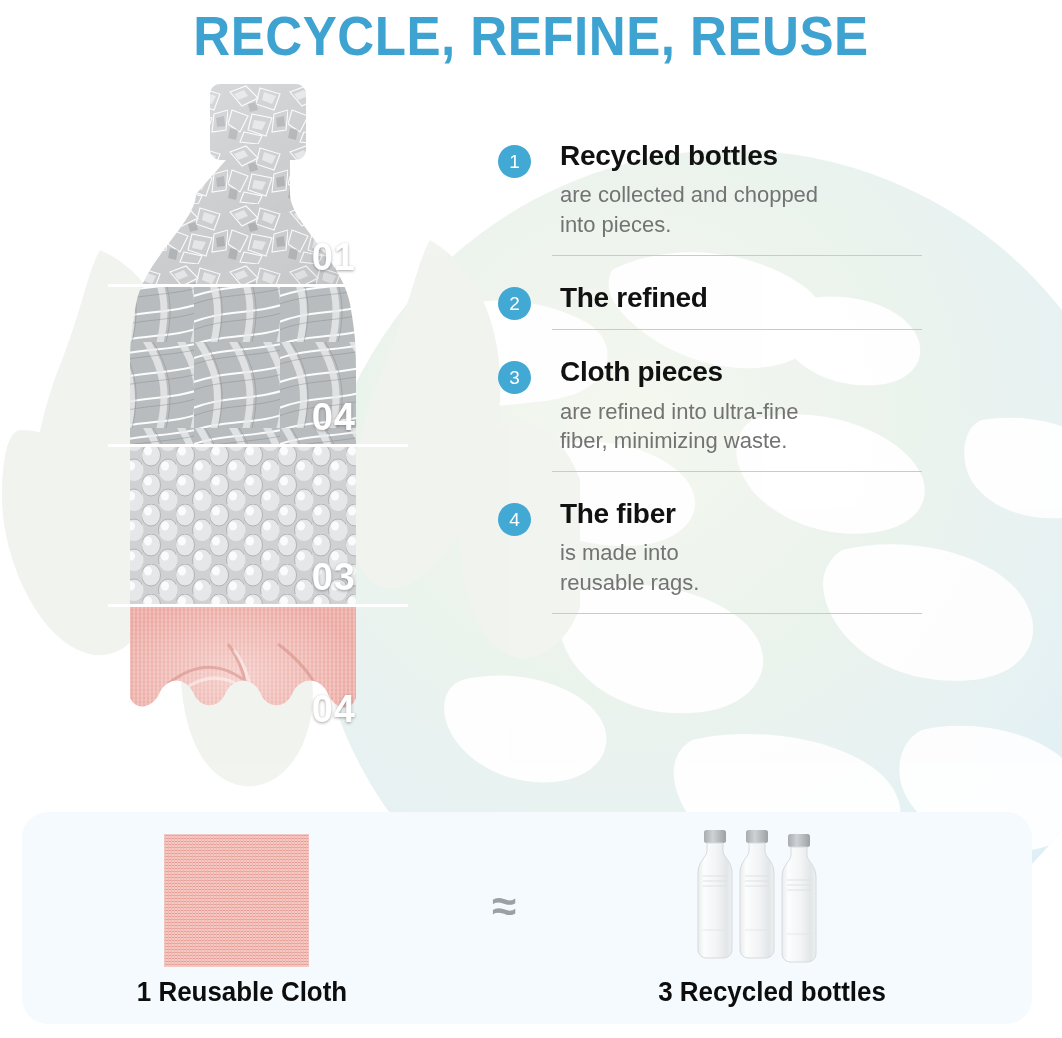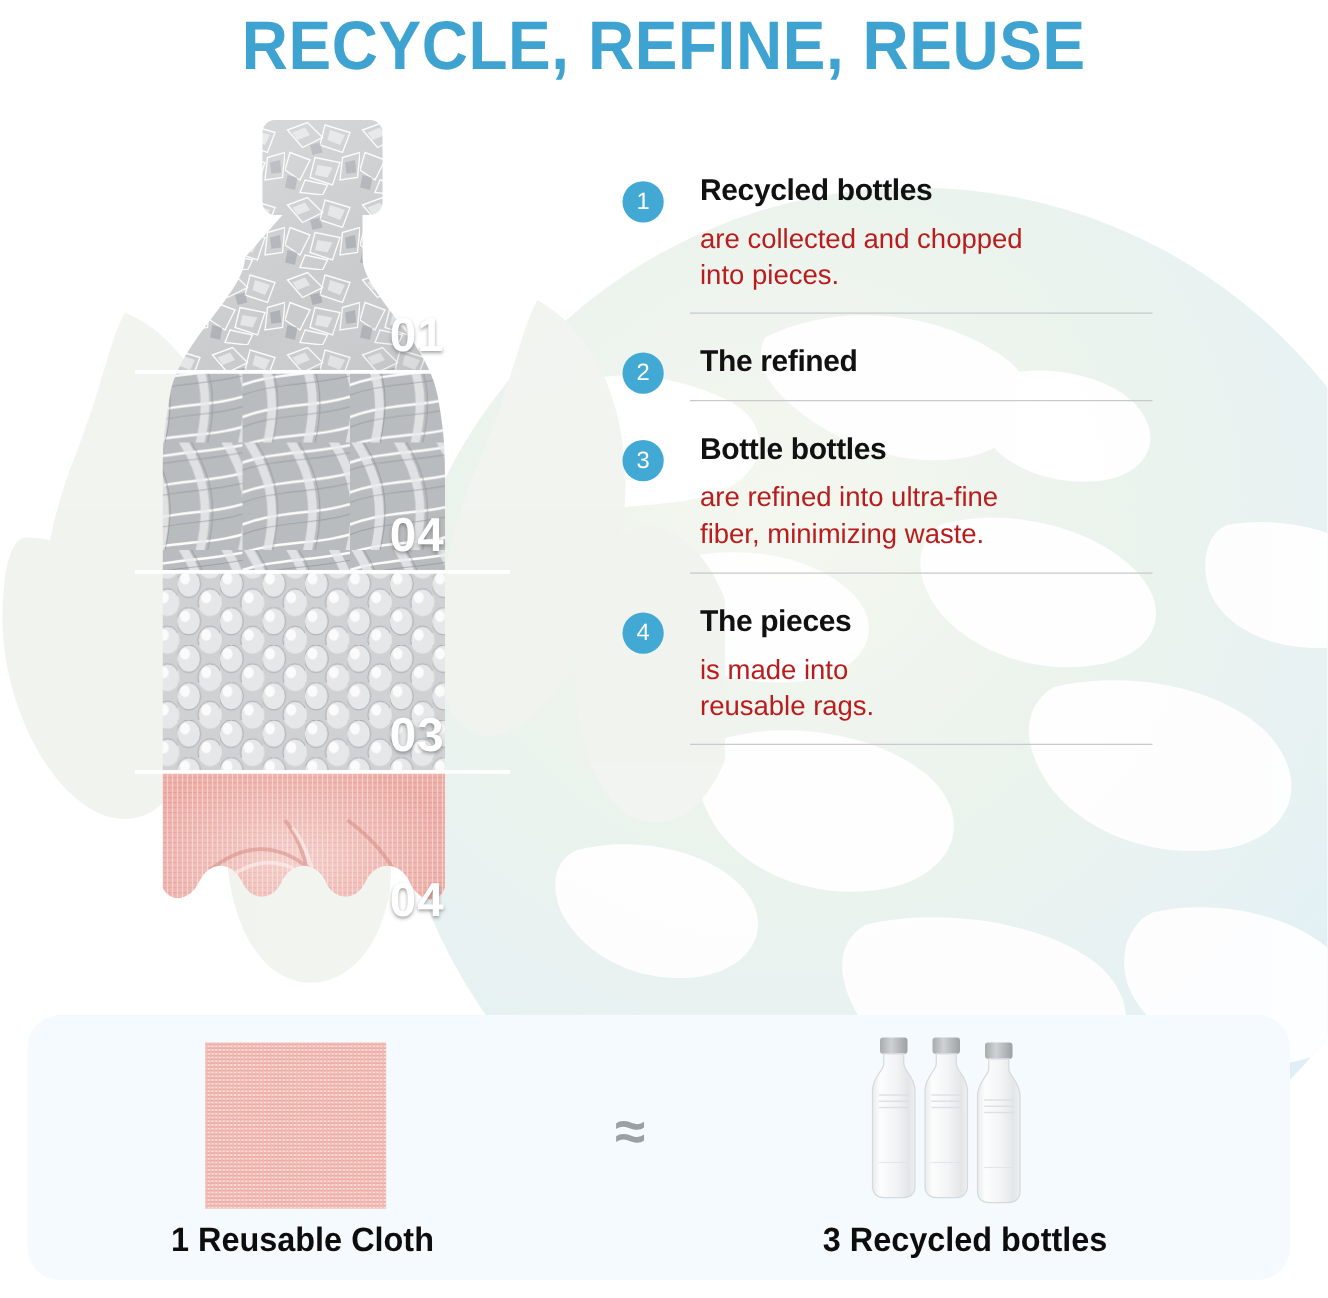--- a/index.html
+++ b/index.html
@@ -51,21 +51,21 @@
     color: #3fa3d1;
     transform: scaleX(0.93);
     transform-origin: 50% 50%;
     white-space: nowrap;
   }
 
   
   .bottle-wrap {
     position: absolute;
     left: 108px;
-    top: 96px;
+    top: 84px;
     width: 300px;
     height: 700px;
   }
   .bottle-clip {
     position: absolute;
     inset: 0;
   }
   .seg-num {
     position: absolute;
     right: 52px;
@@ -109,30 +109,30 @@
     background: #41a9d4;
     color: #ffffff;
     font-size: 19px;
     font-weight: normal;
     display: flex;
     align-items: center;
     justify-content: center;
     line-height: 1;
   }
   .step-title {
-    font-size: 24px;
+    font-size: 28px;
     font-weight: bold;
     color: #111111;
     letter-spacing: -0.3px;
     line-height: 1.12;
     margin: 0 0 9px 0;
   }
   .step-body {
     font-size: 22px;
-    color: #b91c1c;
+    color: #737373;
     line-height: 1.33;
     margin: 0;
     white-space: pre-line;
   }
   .step-rule {
     margin-top: 16px;
     margin-left: 56px;
     height: 1px;
     background: #c8cacc;
     width: 370px;
@@ -385,30 +385,30 @@
 
   <div class="step">
     <div class="step-badge">2</div>
     <div class="step-title">The refined</div>
   </div>
   <div class="step-rule"></div>
   <div class="sp"></div>
 
   <div class="step">
     <div class="step-badge">3</div>
-    <div class="step-title">Bottle bottles</div>
+    <div class="step-title">Cloth pieces</div>
     <div class="step-body">are refined into ultra-fine
 fiber, minimizing waste.</div>
   </div>
   <div class="step-rule"></div>
   <div class="sp"></div>
 
   <div class="step">
     <div class="step-badge">4</div>
-    <div class="step-title">The pieces</div>
+    <div class="step-title">The fiber</div>
     <div class="step-body">is made into
 reusable rags.</div>
   </div>
   <div class="step-rule"></div>
 </div>
 
 <div class="panel">
   <div class="panel-inner">
 
     <svg class="cloth-swatch" viewBox="0 0 145 133">

